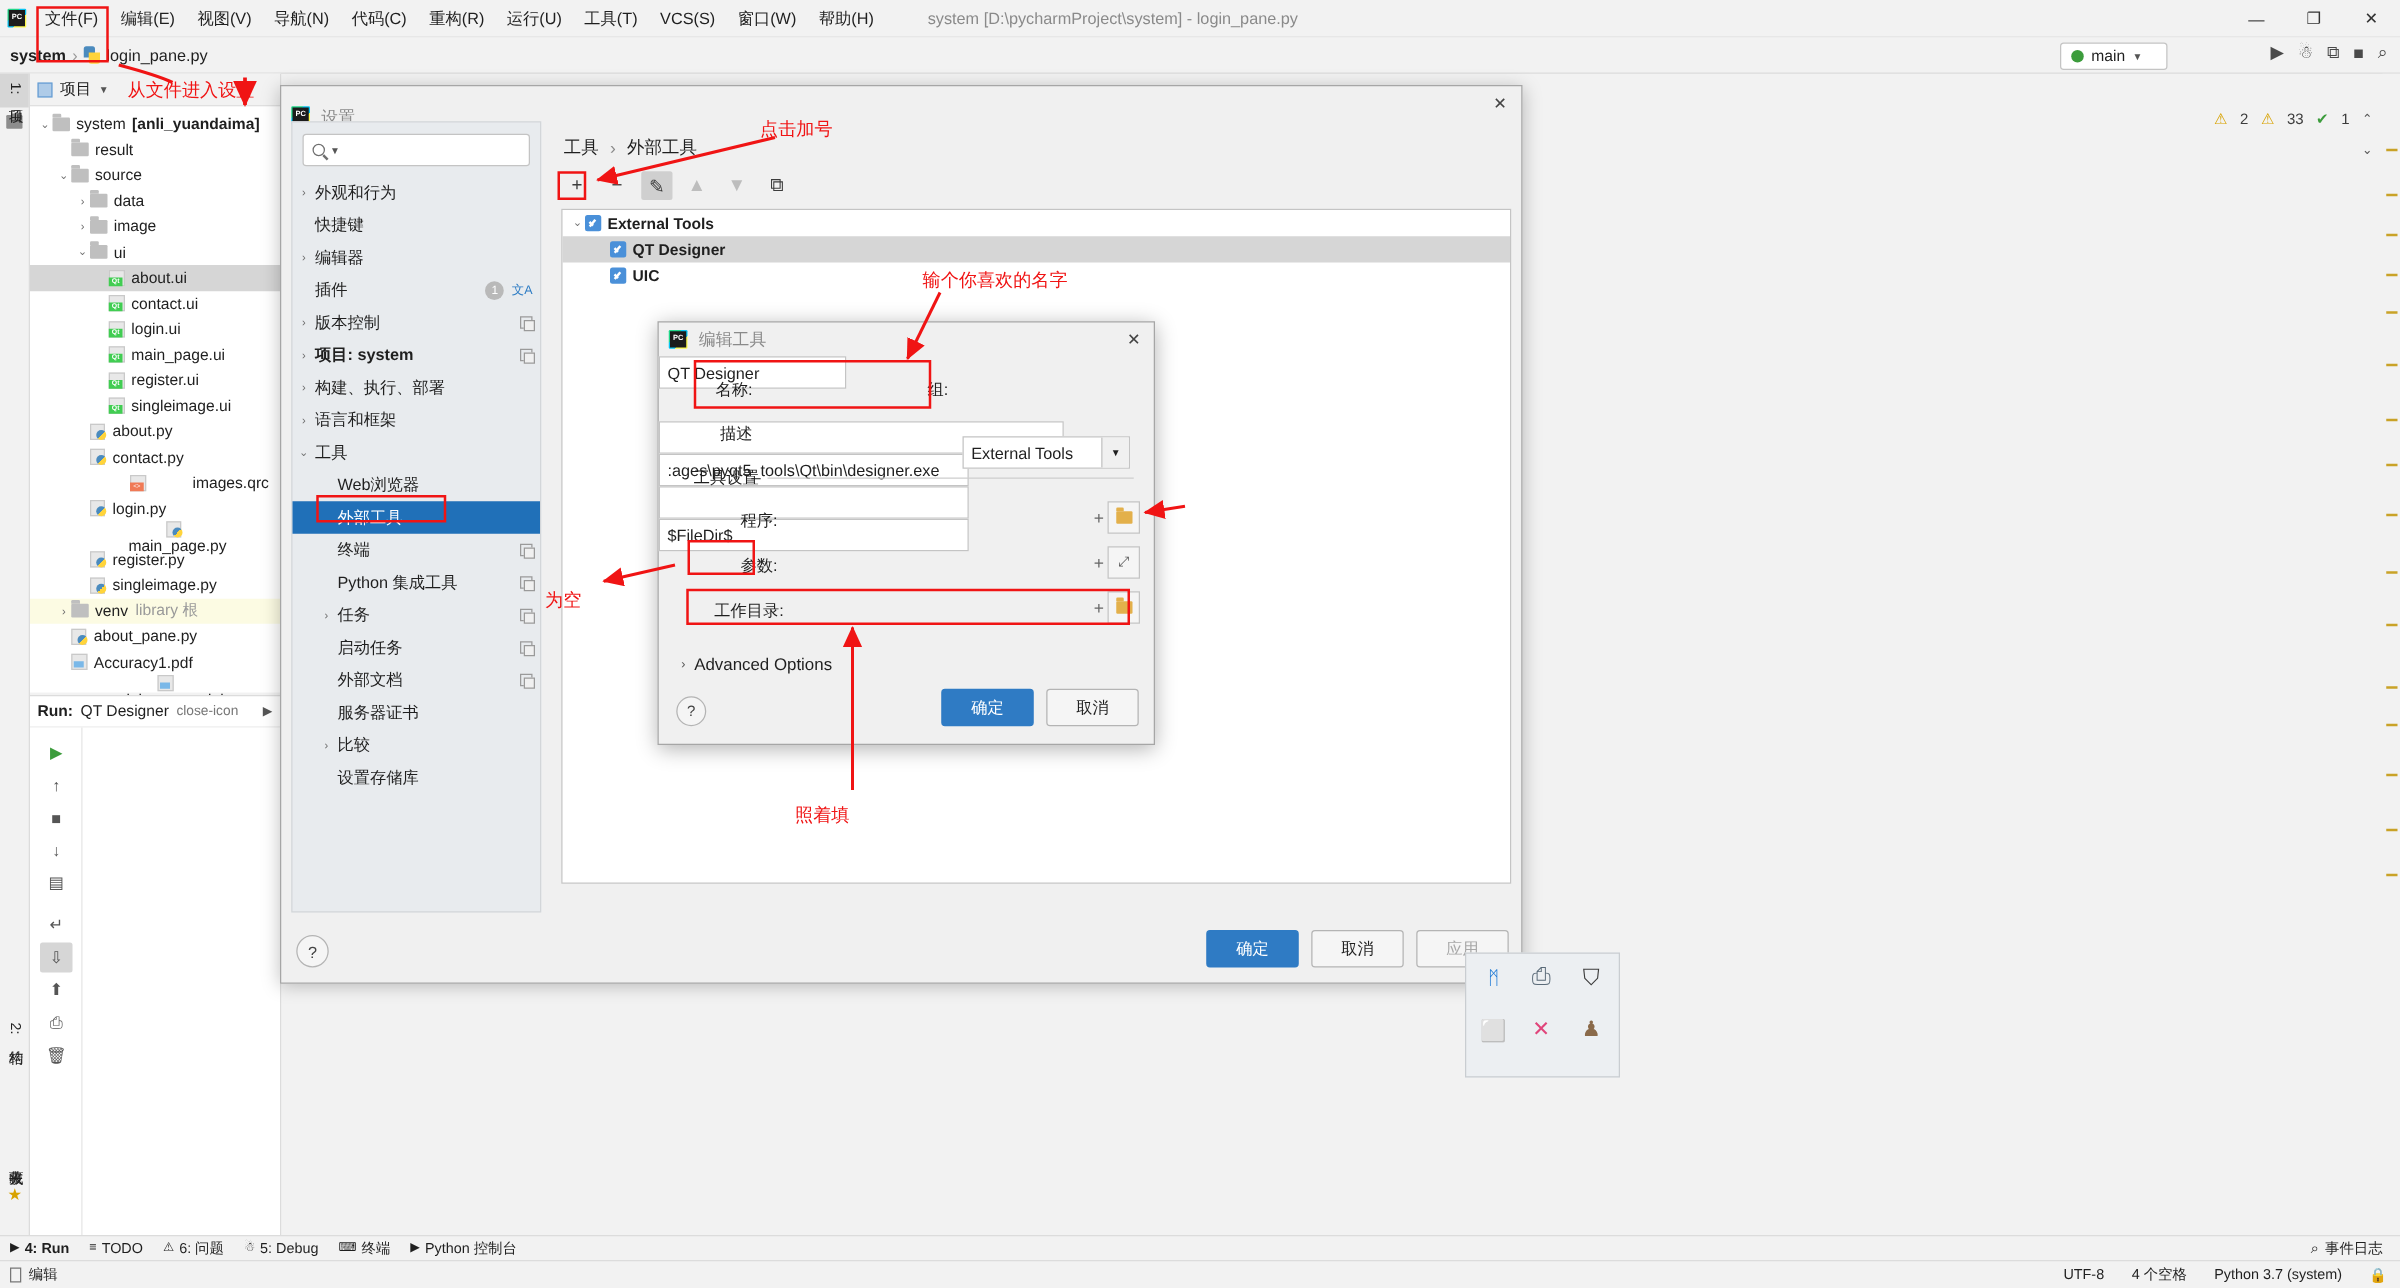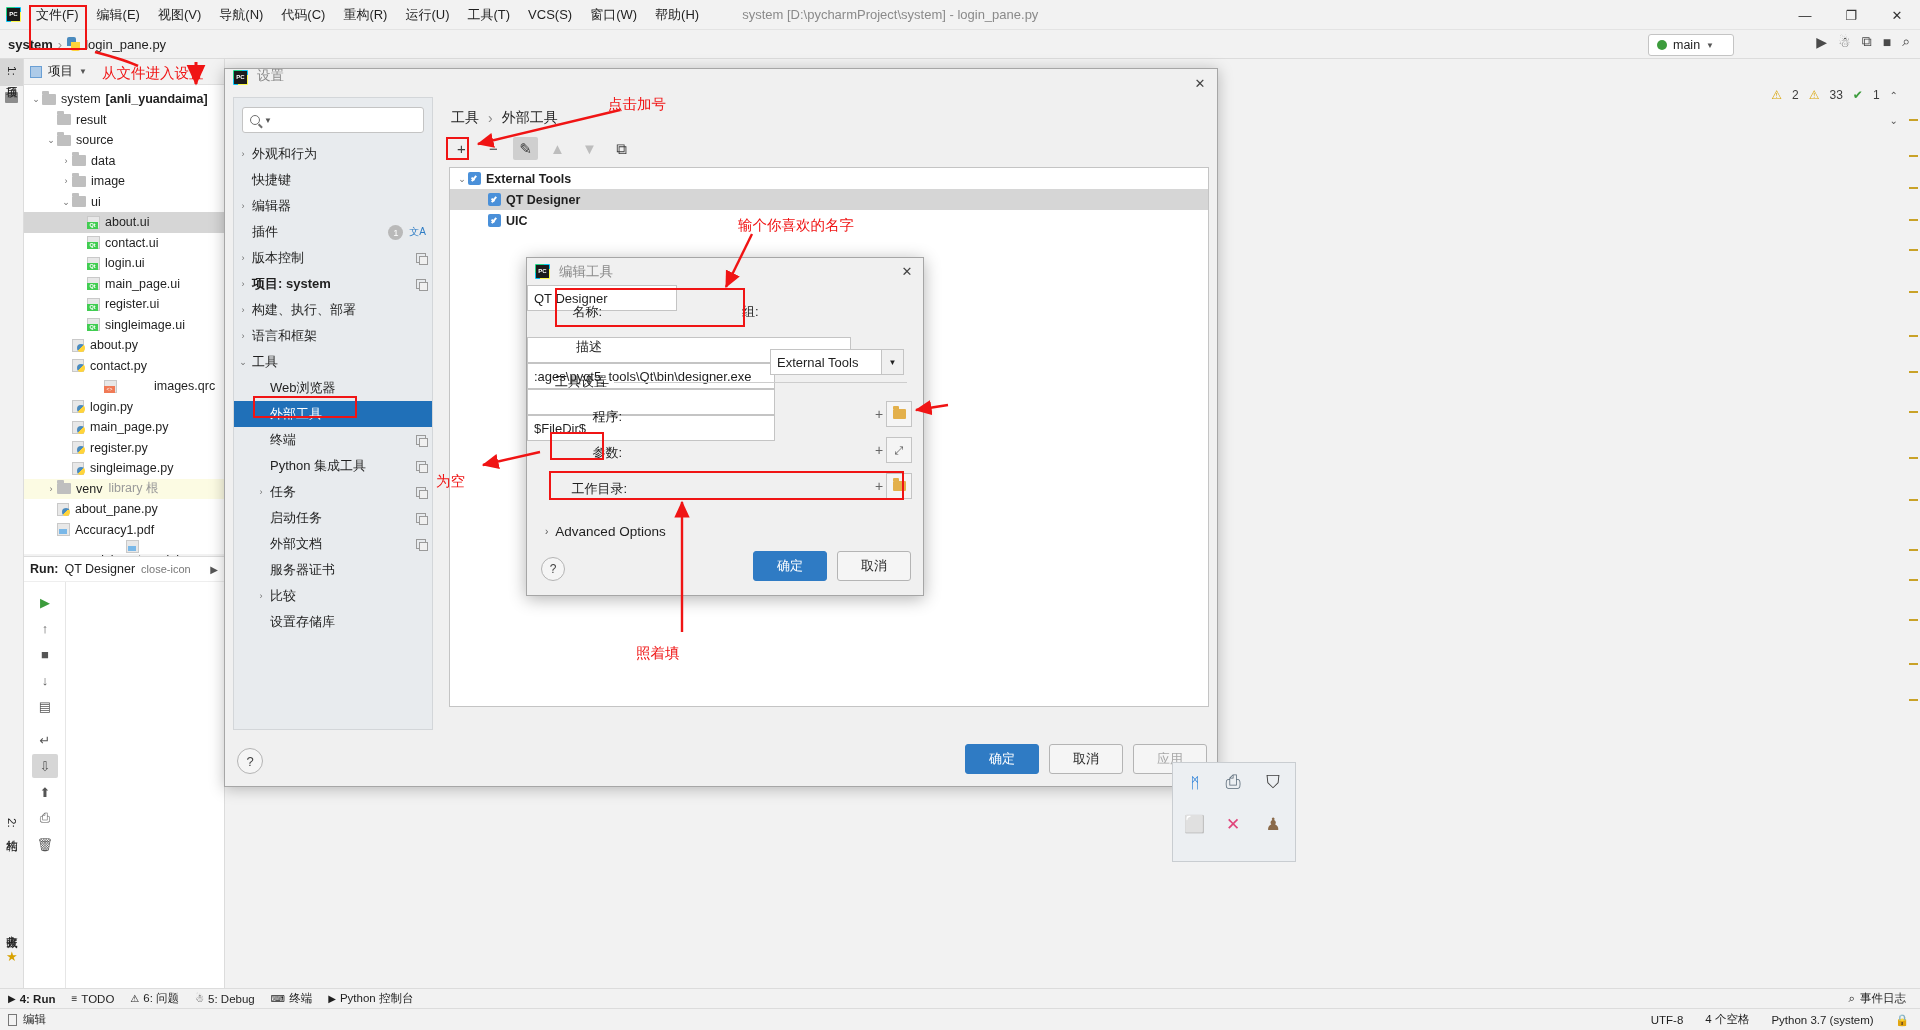--- a/index.html
+++ b/index.html
@@ -131,21 +131,21 @@
     background:#f2f2f2; border-top:1px solid #dcdcdc;
     display:flex; align-items:center; font-size:11.5px; padding-left:8px; gap:6px;
   }
   .status-right { position:absolute; right:10px; display:flex; align-items:center; gap:22px; }
 
   
   .dlg {
     position:absolute; left:224px; top:68px; width:994px; height:719px;
     background:#f0f0f0; border:1px solid #a6a6a6; box-shadow:0 2px 14px rgba(0,0,0,.25);
   }
-  .dlg-title { height:28px; display:flex; align-items:flex-end; gap:9px; padding:16px 8px; }
+  .dlg-title { height:28px; display:flex; align-items:flex-start; gap:9px; padding:16px 8px; }
   .dlg-title .t { color:#8a8a8a; font-size:13.5px; }
   .dlg-close { position:absolute; right:6px; top:4px; width:22px;height:20px; display:flex; align-items:center; justify-content:center; color:#444; font-size:13px;}
   .dlg-body { position:absolute; left:8px; top:28px; right:8px; bottom:56px; display:flex; }
   .set-left { width:200px; background:#e8ebee; border:1px solid #d3d6d9; }
   .searchwrap { padding:9px 8px 4px; }
   .searchbox { height:26px; background:#fff; border:1px solid #c4c4c4; border-radius:3px; display:flex; align-items:center; gap:4px; padding:0 7px; }
   .mag { width:10px;height:10px;border:1.6px solid #6f6f6f;border-radius:50%; position:relative; flex:none;}
   .mag::after{content:"";position:absolute;right:-4px;bottom:-3px;width:5px;height:1.6px;background:#6f6f6f;transform:rotate(45deg);}
   .set-nav { padding-top:4px; font-size:13px; }
   .snav { height:26px; display:flex; align-items:center; white-space:nowrap; padding-right:6px;}
@@ -345,21 +345,21 @@
         <div class="row" style="padding-left: 36px; gap: 32px;">
           <span class="arrow"></span>
           <span class="qrc-ico"></span>
           <span>images.qrc</span>
         </div>
         <div class="row" style="padding-left: 36px;">
           <span class="arrow"></span>
           <span class="pyf"></span>
           <span>login.py</span>
         </div>
-        <div class="row" style="padding-left: 36px;">
+        <div class="row" style="padding-left: 36px; flex-direction: column;">
           <span class="arrow"></span>
           <span class="pyf"></span>
           <span>main_page.py</span>
         </div>
         <div class="row" style="padding-left: 36px;">
           <span class="arrow"></span>
           <span class="pyf"></span>
           <span>register.py</span>
         </div>
         <div class="row" style="padding-left: 36px;">

